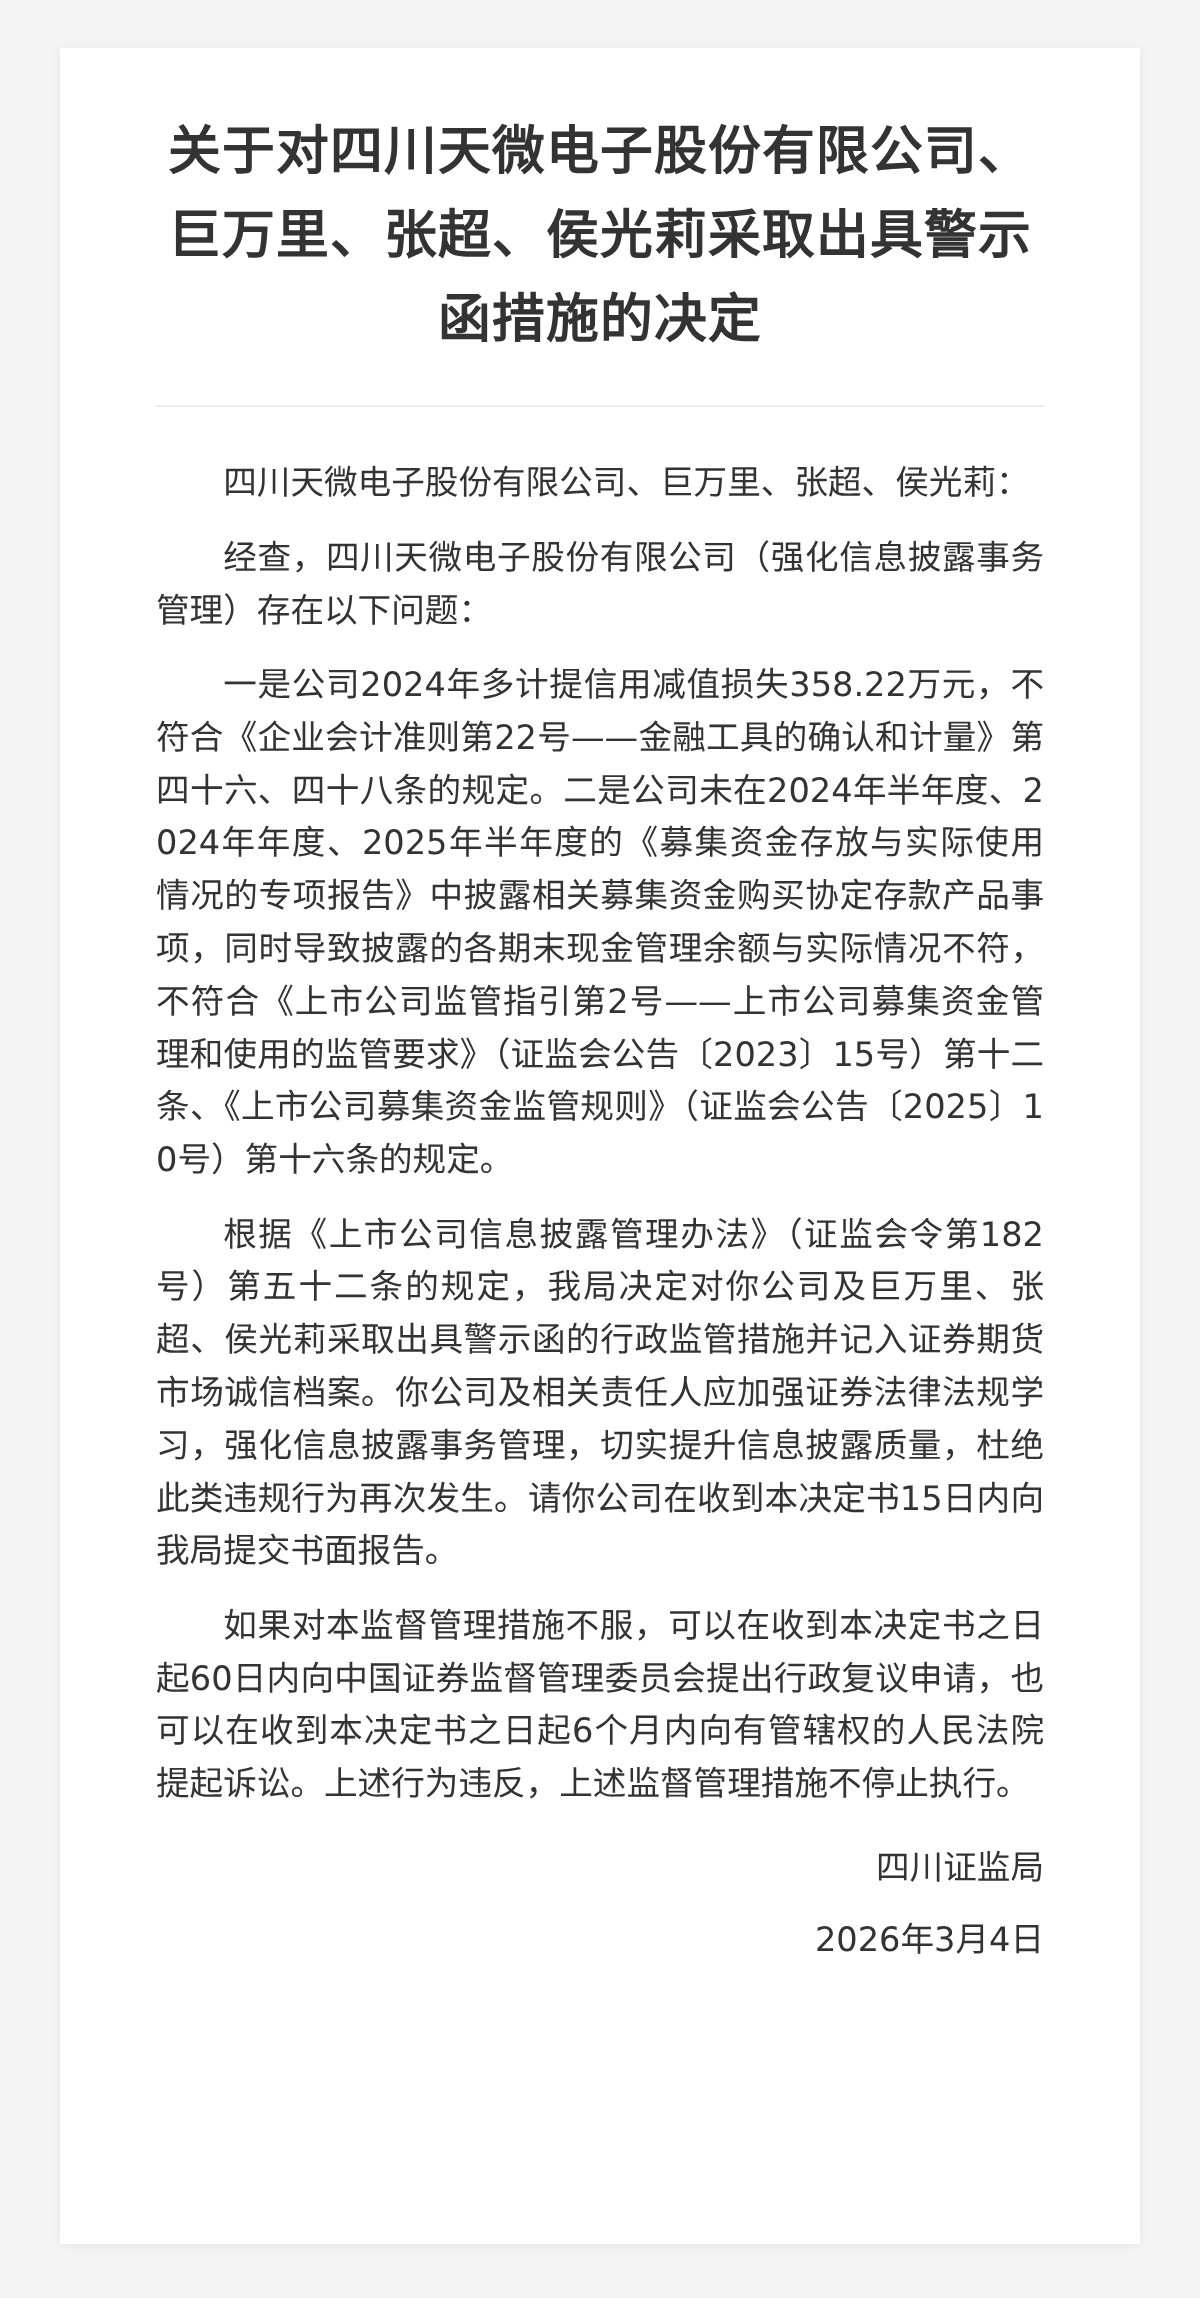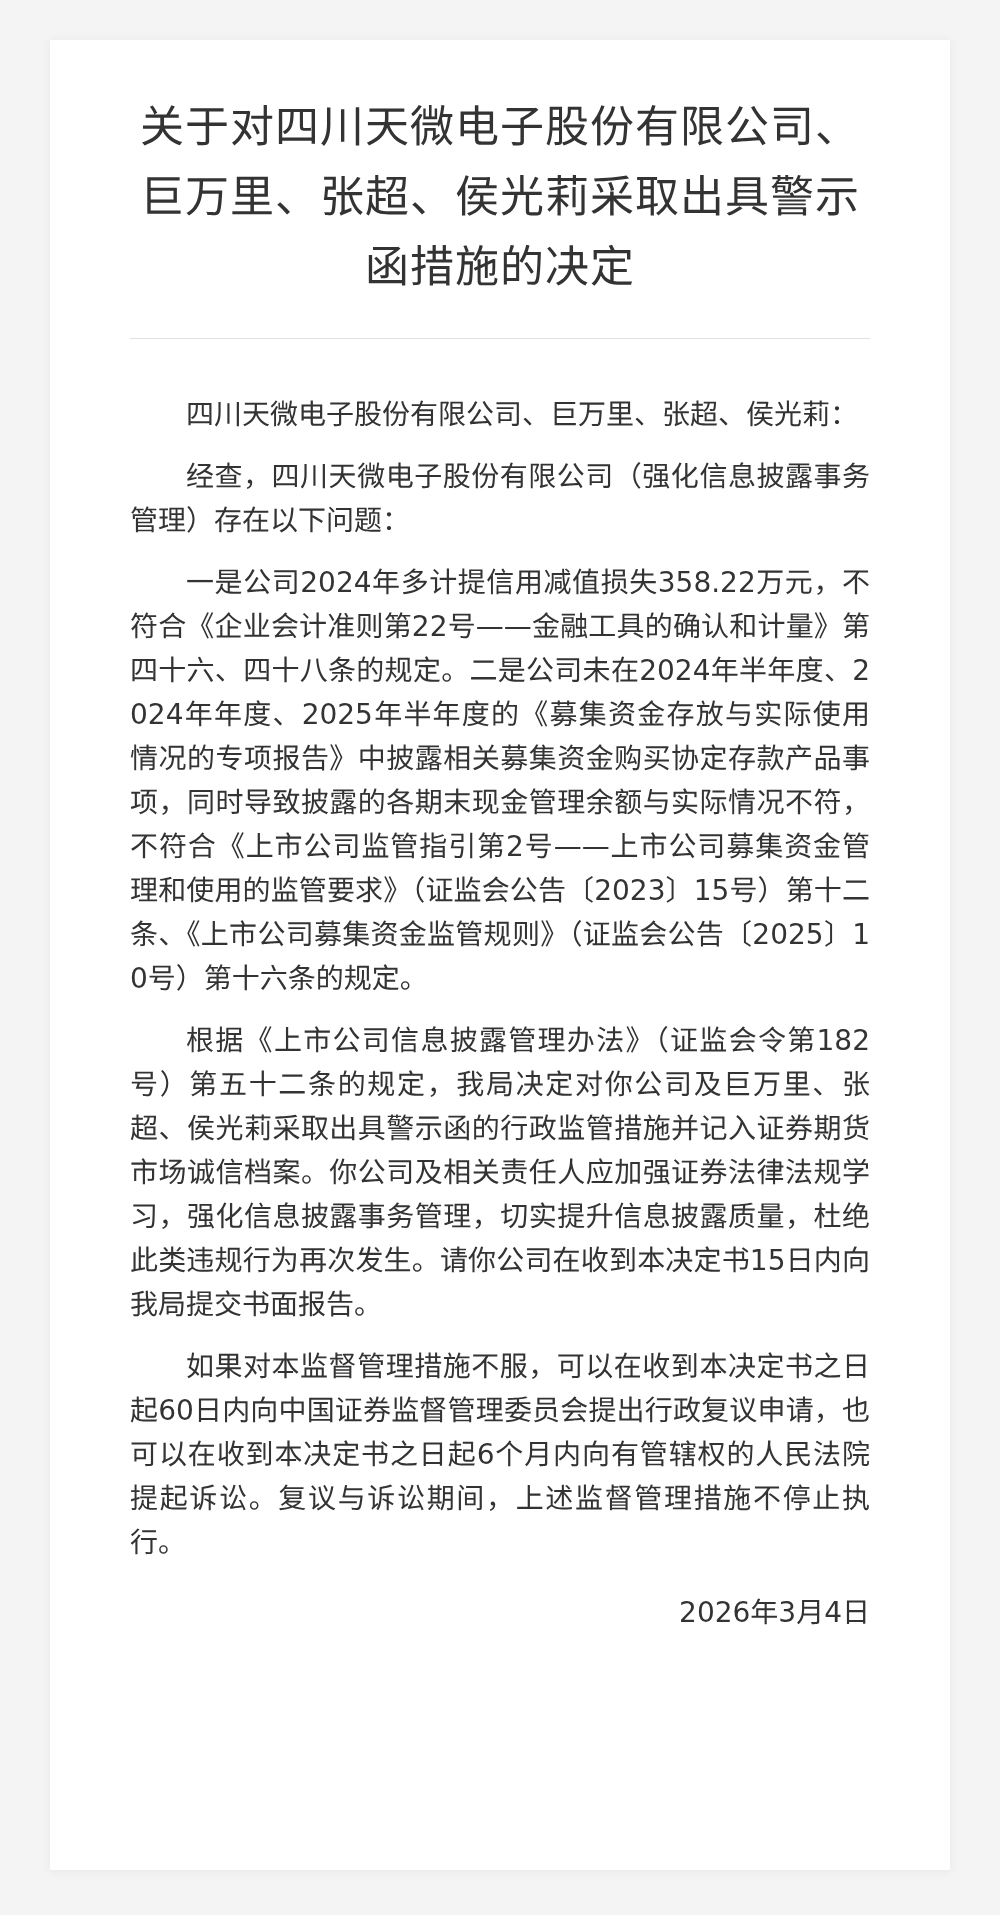--- a/index.html
+++ b/index.html
@@ -19,42 +19,42 @@
     min-height: 1830px;
     margin: 40px auto 0;
     background: #ffffff;
     box-shadow: 0 1px 10px rgba(0,0,0,0.06);
     padding: 52px 80px 85px;
   }
   .doc-title {
     margin: 0;
     font-size: 44px;
     line-height: 70px;
-    font-weight: 400;
+    font-weight: 700;
     text-align: center;
     color: #333333;
     letter-spacing: 1px;
   }
   .title-divider {
     height: 0;
     border: none;
     border-bottom: 1px solid #e0e0e0;
     margin: 36px 0 12px 0;
   }
   .doc-body p {
     margin: 18px 0 0 0;
     font-size: 28px;
     line-height: 44px;
     color: #333333;
     text-indent: 2em;
     text-align: justify;
     word-break: break-all;
   }
   .doc-body p.first {
-    margin-top: 54px;
+    margin-top: 42px;
   }
   .doc-sign {
     margin-top: 26px;
   }
   .doc-sign p {
     margin: 16px 0 0 0;
     font-size: 28px;
     line-height: 44px;
     color: #333333;
     text-align: right;
@@ -67,19 +67,20 @@
 <div class="doc-card">
   <h1 class="doc-title">关于对四川天微电子股份有限公司、巨万里、张超、侯光莉采取出具警示函措施的决定</h1>
 
   <hr class="title-divider">
 
   <div class="doc-body">
     <p class="first">四川天微电子股份有限公司、巨万里、张超、侯光莉：</p>
     <p>经查，四川天微电子股份有限公司（强化信息披露事务管理）存在以下问题：</p>
     <p>一是公司2024年多计提信用减值损失358.22万元，不符合《企业会计准则第22号——金融工具的确认和计量》第四十六、四十八条的规定。二是公司未在2024年半年度、2024年年度、2025年半年度的《募集资金存放与实际使用情况的专项报告》中披露相关募集资金购买协定存款产品事项，同时导致披露的各期末现金管理余额与实际情况不符，不符合《上市公司监管指引第2号——上市公司募集资金管理和使用的监管要求》（证监会公告〔2023〕15号）第十二条、《上市公司募集资金监管规则》（证监会公告〔2025〕10号）第十六条的规定。</p>
     <p>根据《上市公司信息披露管理办法》（证监会令第182号）第五十二条的规定，我局决定对你公司及巨万里、张超、侯光莉采取出具警示函的行政监管措施并记入证券期货市场诚信档案。你公司及相关责任人应加强证券法律法规学习，强化信息披露事务管理，切实提升信息披露质量，杜绝此类违规行为再次发生。请你公司在收到本决定书15日内向我局提交书面报告。</p>
-    <p>如果对本监督管理措施不服，可以在收到本决定书之日起60日内向中国证券监督管理委员会提出行政复议申请，也可以在收到本决定书之日起6个月内向有管辖权的人民法院提起诉讼。复议与诉讼期间，上述监督管理措施不停止执行。</p>
+    <p>如果对本监督管理措施不服，可以在收到本决定书之日起60日内向中国证券监督管理委员会提出行政复议申请，也可以在收到本决定书之日起6个月内向有管辖权的人民法院提起诉讼。上述行为违反，上述监督管理措施不停止执行。</p>
   </div>
 
   <div class="doc-sign">
+    <p>四川证监局</p>
     <p>2026年3月4日</p>
   </div>
 </div>
 
 </body></html>

